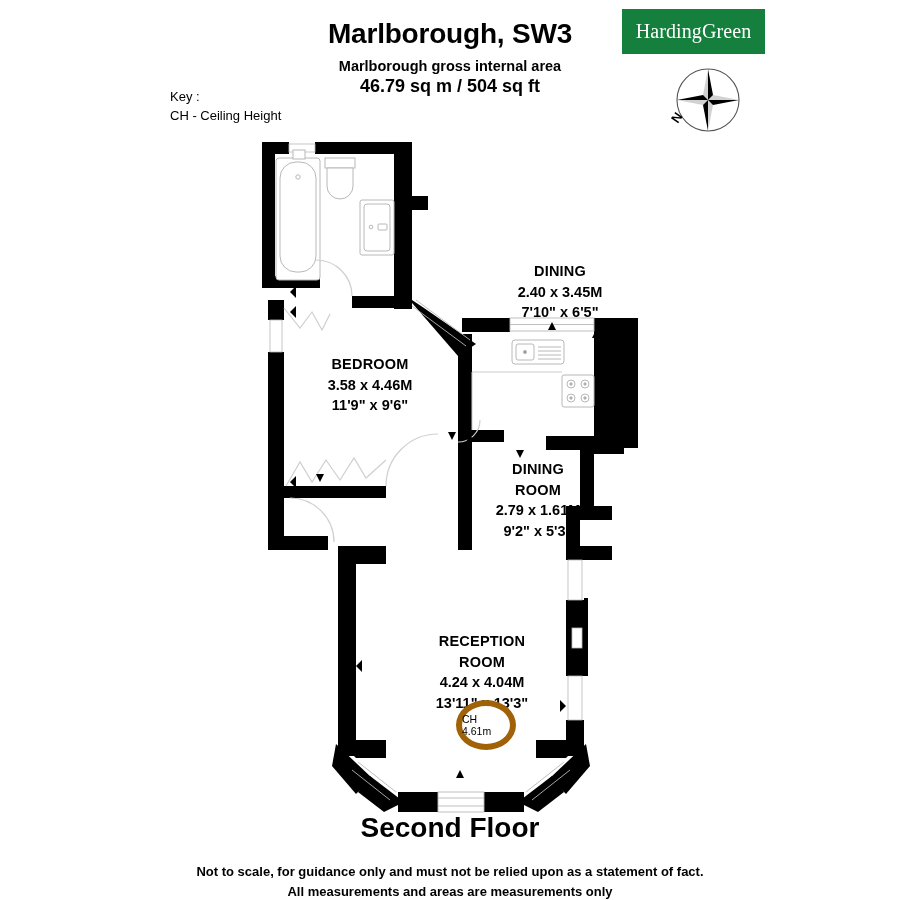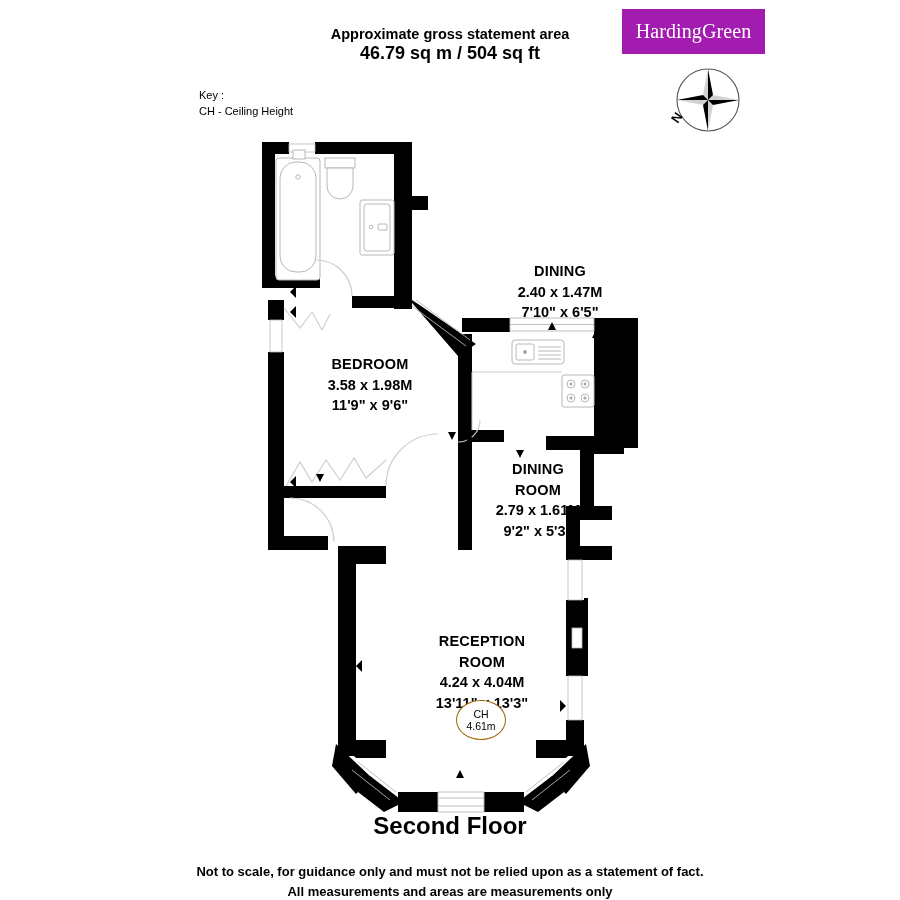--- a/index.html
+++ b/index.html
@@ -48,21 +48,21 @@
     line-height: 1.2;
   }
 
   
   #brand-logo {
     position: absolute;
     left: 622px;
     top: 9px;
     width: 143px;
     height: 45px;
-    background: #a21caf;
+    background: #15803d;
     display: flex;
     align-items: center;
     justify-content: center;
   }
   #brand-logo-text {
     color: #ffffff;
     font-family: "Liberation Serif", serif;
     font-size: 20px;
     letter-spacing: 0.1px;
   }
@@ -83,23 +83,22 @@
     font-weight: bold;
     transform: rotate(-55deg);
     transform-origin: center;
   }
 
   
   #key-block {
     position: absolute;
     left: 170px;
     top: 88px;
-    font-size: 11px;
+    font-size: 13px;
     line-height: 1.45;
-    margin-left: 29px;
   }
 
   
   #floorplan-svg {
     position: absolute;
     left: 0;
     top: 0;
   }
 
   
@@ -119,60 +118,60 @@
   #label-dining    { left: 477px; top: 459px; width: 122px; }
   #label-reception { left: 420px; top: 631px; width: 124px; }
 
   
   #ch-bubble {
     position: absolute;
     left: 456px;
     top: 700px;
     width: 48px;
     height: 38px;
-    border: 1px solid #a16207;
+    border: 6px solid #a16207;
     border-radius: 50%;
     display: flex;
     flex-direction: column;
-    align-items: center;
     justify-content: center;
     font-size: 10.5px;
     line-height: 1.18;
     background: #ffffff;
   }
 
   
   #floor-name {
     position: absolute;
     left: 250px;
     top: 812px;
     width: 400px;
     text-align: center;
-    font-size: 24px;
+    font-size: 28px;
     font-weight: bold;
   }
   #disclaimer {
     position: absolute;
     left: 150px;
     top: 862px;
     width: 600px;
     text-align: center;
     font-size: 13px;
     font-weight: bold;
     line-height: 1.55;
   }
   #disclaimer span { display: block; }
 </style>
 </head>
 <body>
 
 <div class="page">
 
   <div id="header-block">
-    <div id="plan-subtitle">Approximate gross statement area</div>
+    <div id="plan-title">Marlborough, SW3</div>
+    <div id="plan-subtitle">Marlborough gross internal area</div>
     <div id="plan-area">46.79 sq m /  504 sq ft</div>
   </div>
 
   <div id="brand-logo">
     <span id="brand-logo-text">HardingGreen</span>
   </div>
 
   <svg id="compass" viewBox="0 0 72 72">
     <circle cx="36" cy="36" r="31" fill="none" stroke="#555" stroke-width="1.1"></circle>
 
@@ -354,27 +353,27 @@
       <polygon points="470,434 466,442 474,442"></polygon>
       <polygon points="356,666 362,660 362,672"></polygon>
       <polygon points="566,706 560,712 560,700"></polygon>
       <polygon points="460,770 456,778 464,778"></polygon>
       <polygon points="520,458 516,450 524,450"></polygon>
     </g>
   </svg>
 
   <div class="room-label" id="label-kitchen">
     <span class="rname">DINING</span>
-    <span class="rdim">2.40 x 1.47M</span>
+    <span class="rdim">2.40 x 3.45M</span>
     <span class="rdim">7'10" x 6'5"</span>
   </div>
 
   <div class="room-label" id="label-bedroom">
     <span class="rname">BEDROOM</span>
-    <span class="rdim">3.58 x 1.98M</span>
+    <span class="rdim">3.58 x 4.46M</span>
     <span class="rdim">11'9" x 9'6"</span>
   </div>
 
   <div class="room-label" id="label-dining">
     <span class="rname">DINING</span>
     <span class="rname">ROOM</span>
     <span class="rdim">2.79 x 1.61M</span>
     <span class="rdim">9'2" x 5'3"</span>
   </div>
 

